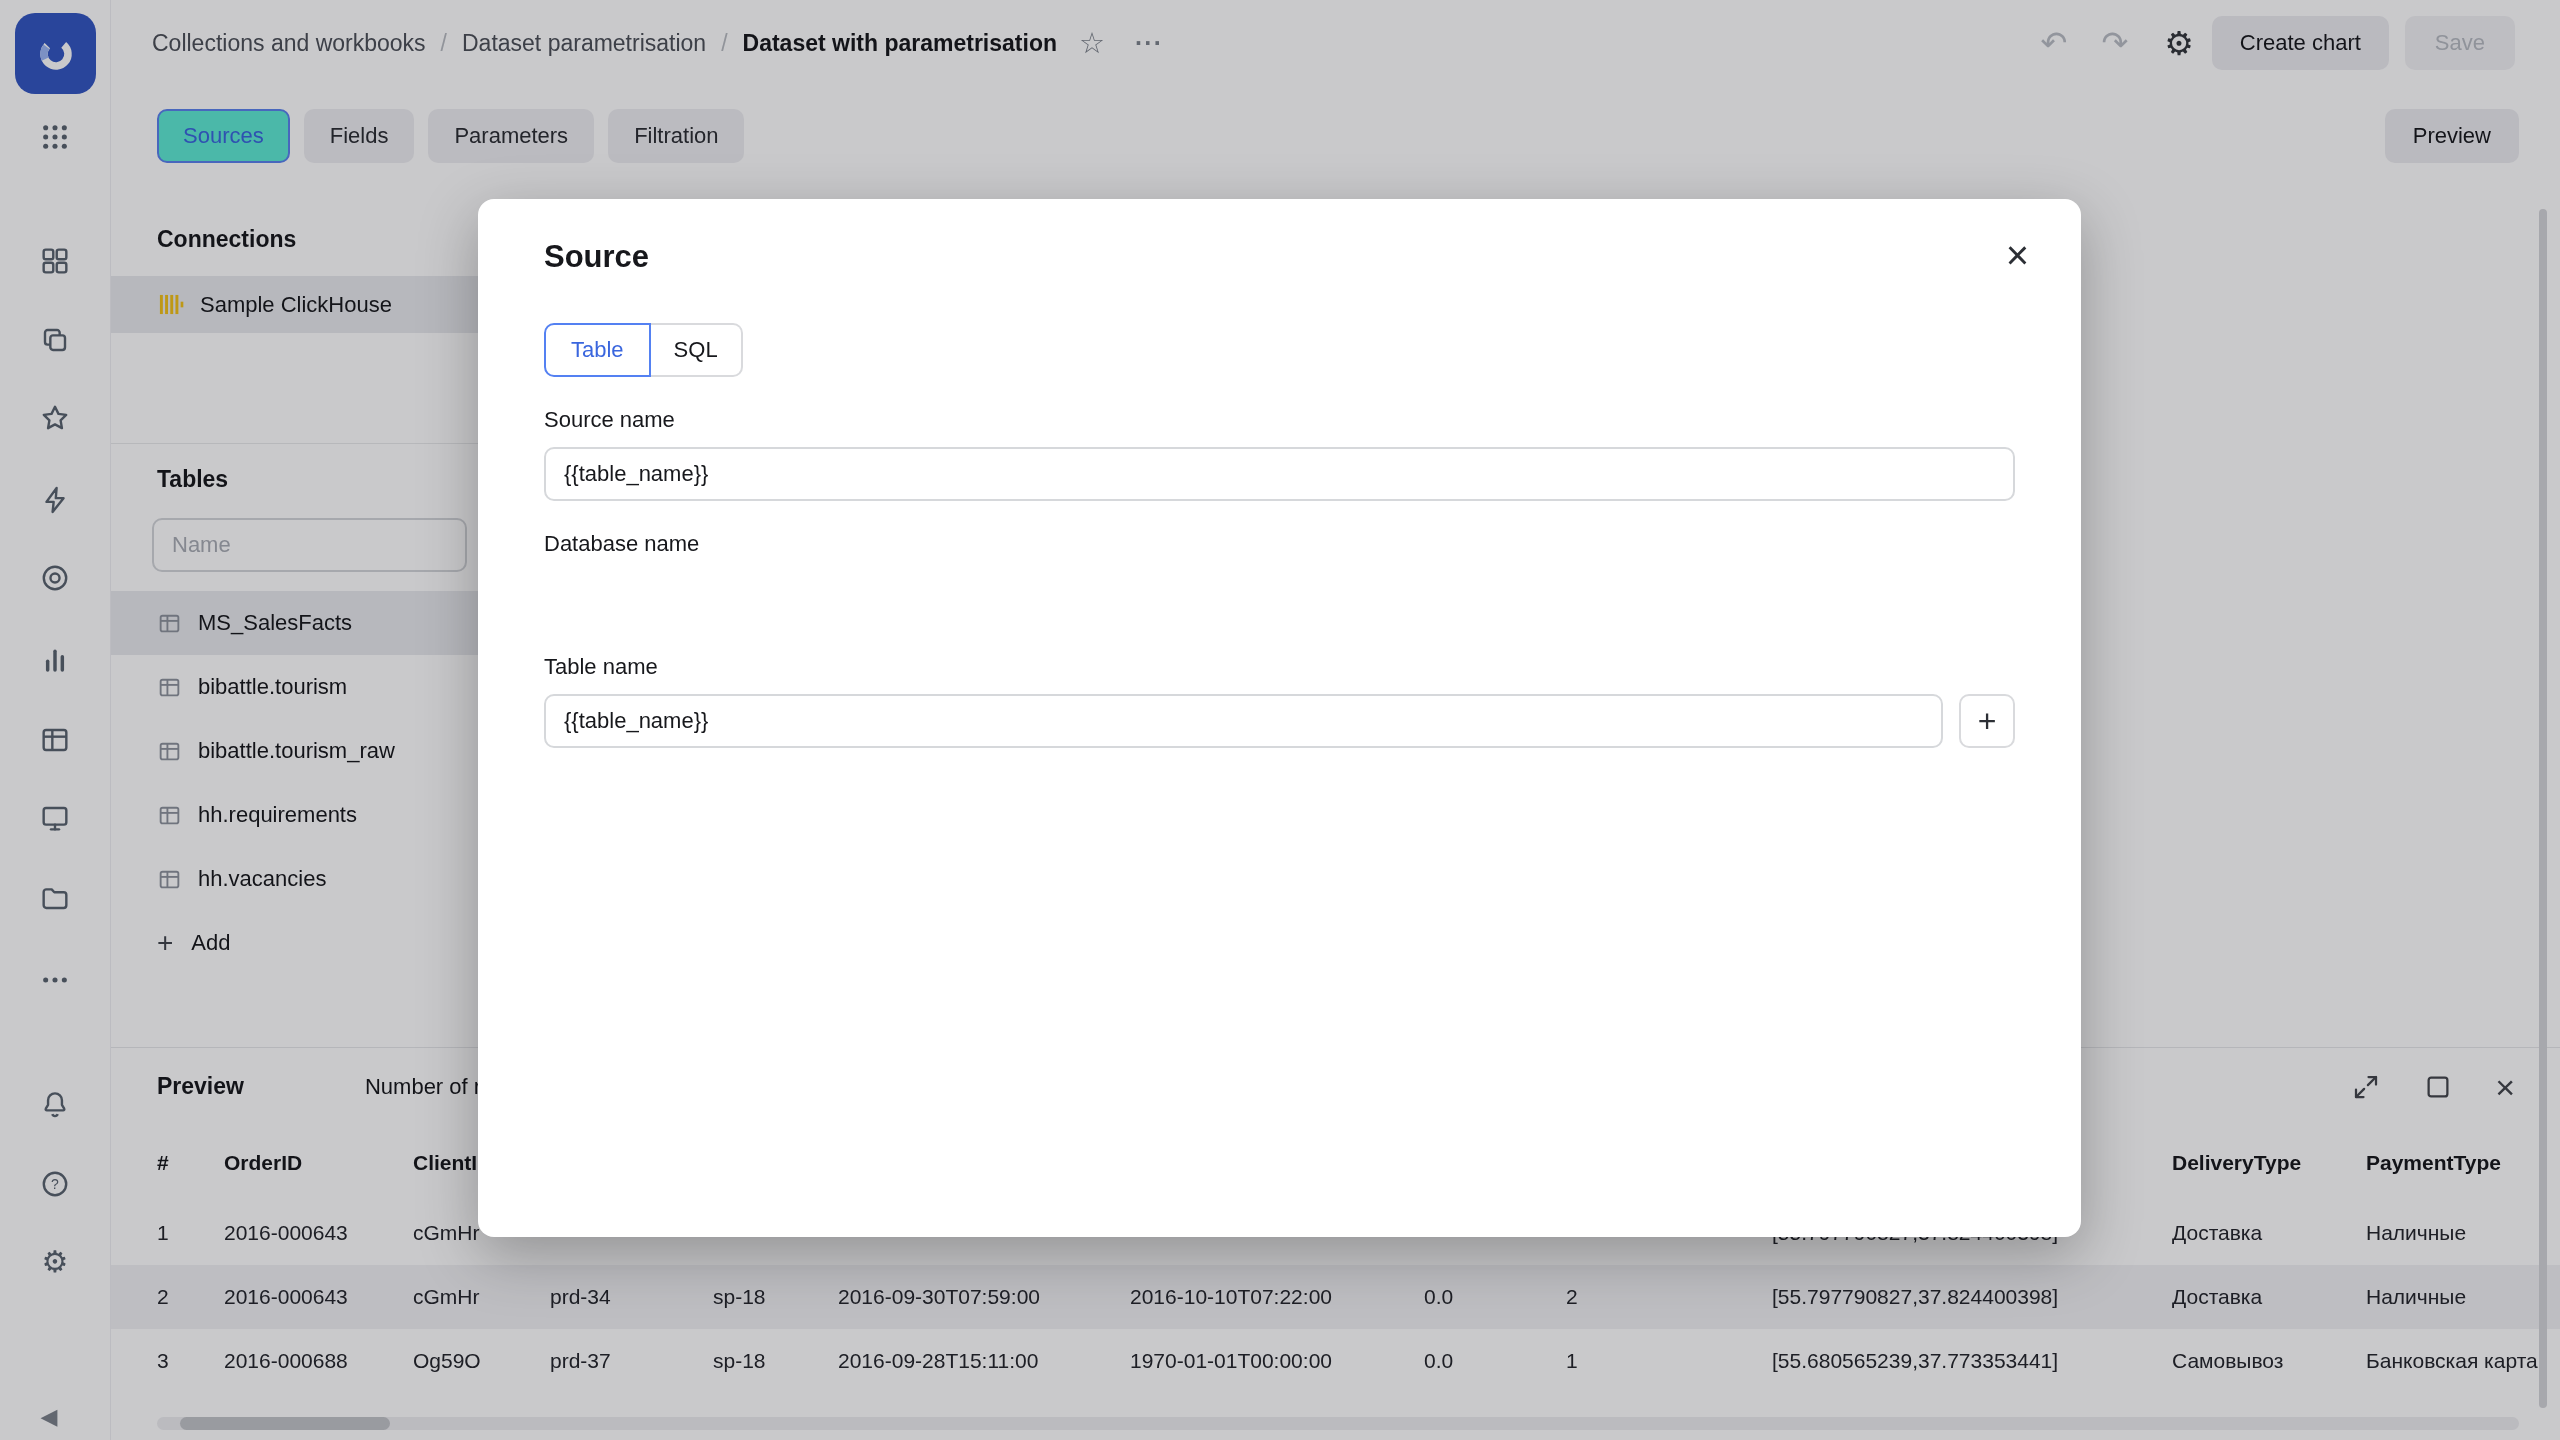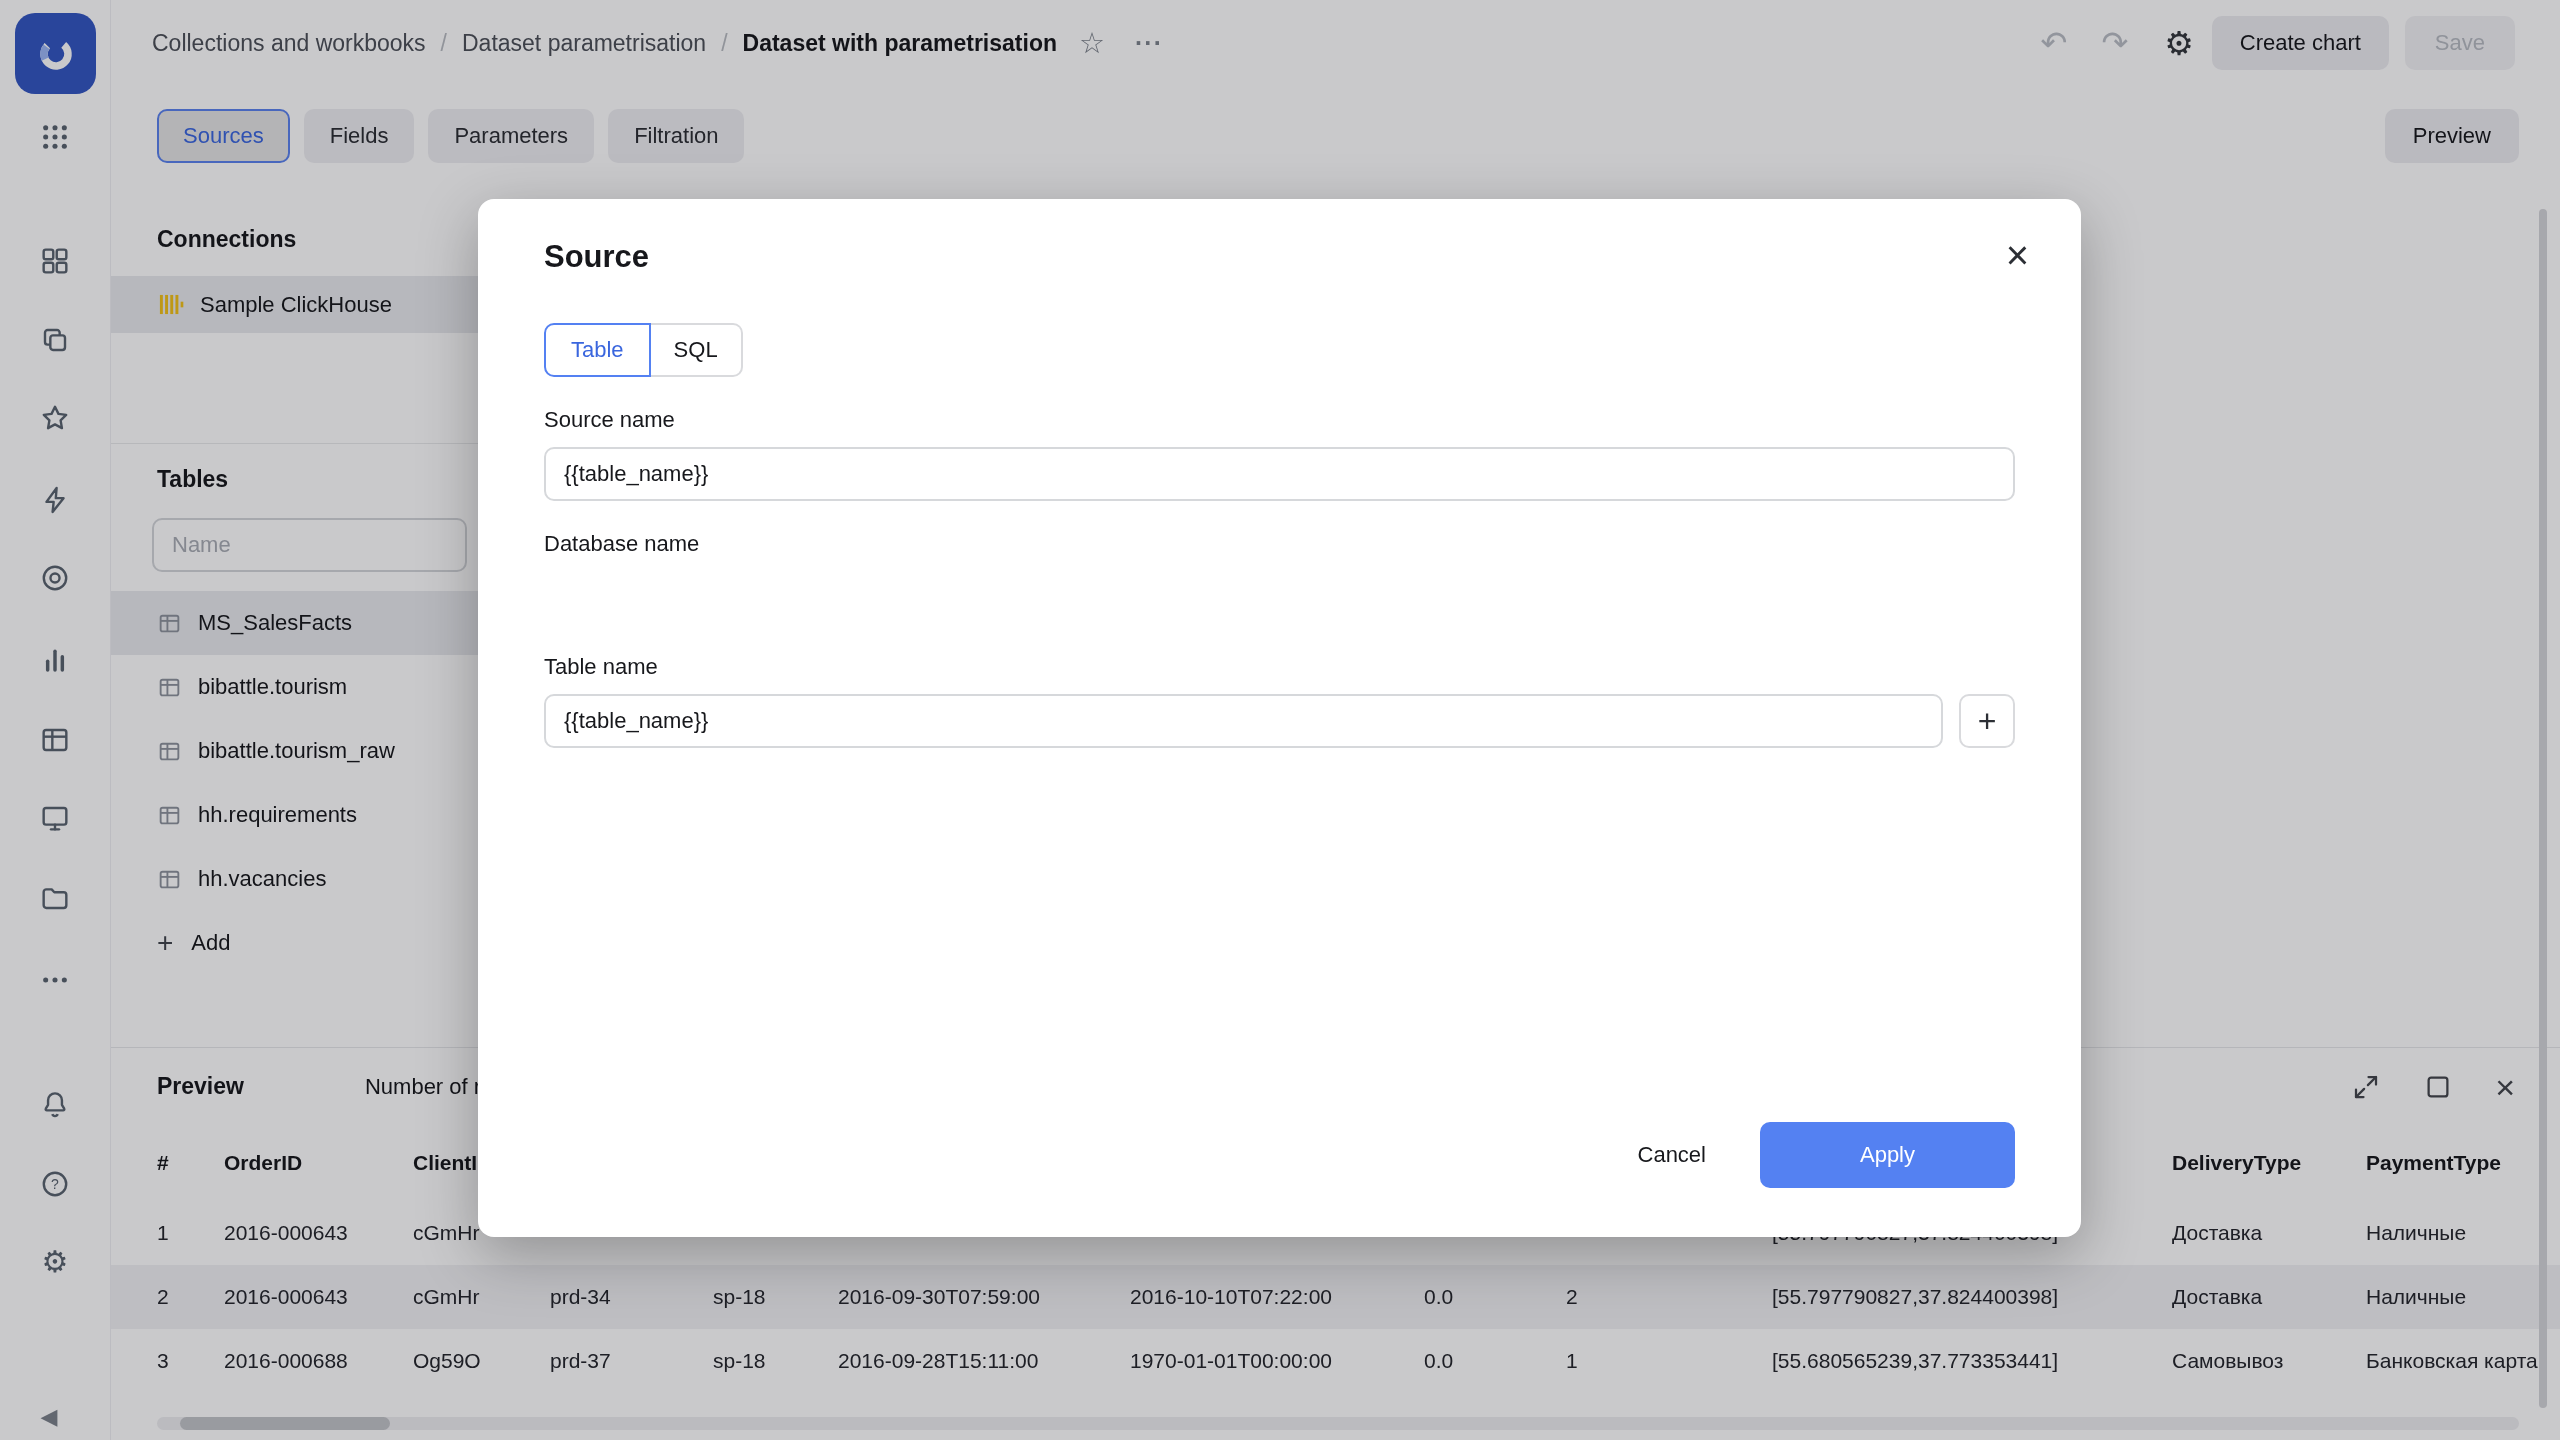--- a/index.html
+++ b/index.html
@@ -29,21 +29,21 @@
   .gear-glyph{font-size:33px;color:#33363c;margin-left:36px}
   .btn{border:none;height:54px;border-radius:10px;font-size:22px;font-family:inherit;display:inline-flex;align-items:center;justify-content:center;cursor:pointer;white-space:nowrap}
   .btn-normal{background:#ececf0;color:#17181c;padding:0 28px}
   .btn-disabled{background:#f1f1f4;color:#b6bac1;padding:0 30px;cursor:default}
   .hd-right .btn-normal{margin-left:18px}
   .hd-right .btn-disabled{margin-left:16px}
 
   
   .tabsrow{position:absolute;left:111px;right:0;top:109px;height:54px;display:flex;align-items:center;padding:0 41px 0 46px;z-index:1}
   .tab{height:54px;padding:0 26px;border-radius:10px;background:#eeeef1;border:none;font-size:22px;font-family:inherit;color:#2b2d33;margin-right:14px;display:inline-flex;align-items:center;cursor:pointer}
-  .tab.selected{background:#e5e5e5;border:2px solid #5a82ee;color:#3a66de;padding:0 24px}
+  .tab.selected{background:#5eead4;border:2px solid #5a82ee;color:#3a66de;padding:0 24px}
   .preview-btn{margin-left:auto;margin-right:0}
 
   
   .left-panel{position:absolute;left:111px;top:163px;width:369px;height:884px;z-index:1}
   .lp-title{position:absolute;left:46px;font-size:23px;font-weight:700;color:#17181c;white-space:nowrap}
   .lp-title.t-conn{top:63px}
   .lp-title.t-tables{top:303px}
   .conn-row{position:absolute;left:0;top:113px;width:100%;height:57px;background:#e8eaed;display:flex;align-items:center;padding-left:46px;cursor:pointer}
   .conn-row .ch{width:27px;height:27px;margin-right:16px}
   .conn-name{font-size:22px;color:#17181c;white-space:nowrap}
@@ -431,19 +431,15 @@
     <div class="seg">
       <button class="seg-btn selected">Table</button>
       <button class="seg-btn">SQL</button>
     </div>
     <label class="m-label l1">Source name</label>
     <input class="m-input i1" type="text" value="{{table_name}}" style="">
     <label class="m-label l2">Database name</label>
     <label class="m-label l3">Table name</label>
     <input class="m-input i3" type="text" value="{{table_name}}" style="">
     <button class="m-plus">+</button>
-    <div class="m-footer">
-      <button class="btn-cancel">Cancel</button>
-      <button class="btn-apply">Apply</button>
-    </div>
   </div>
 
 </div>
 
 </body></html>

